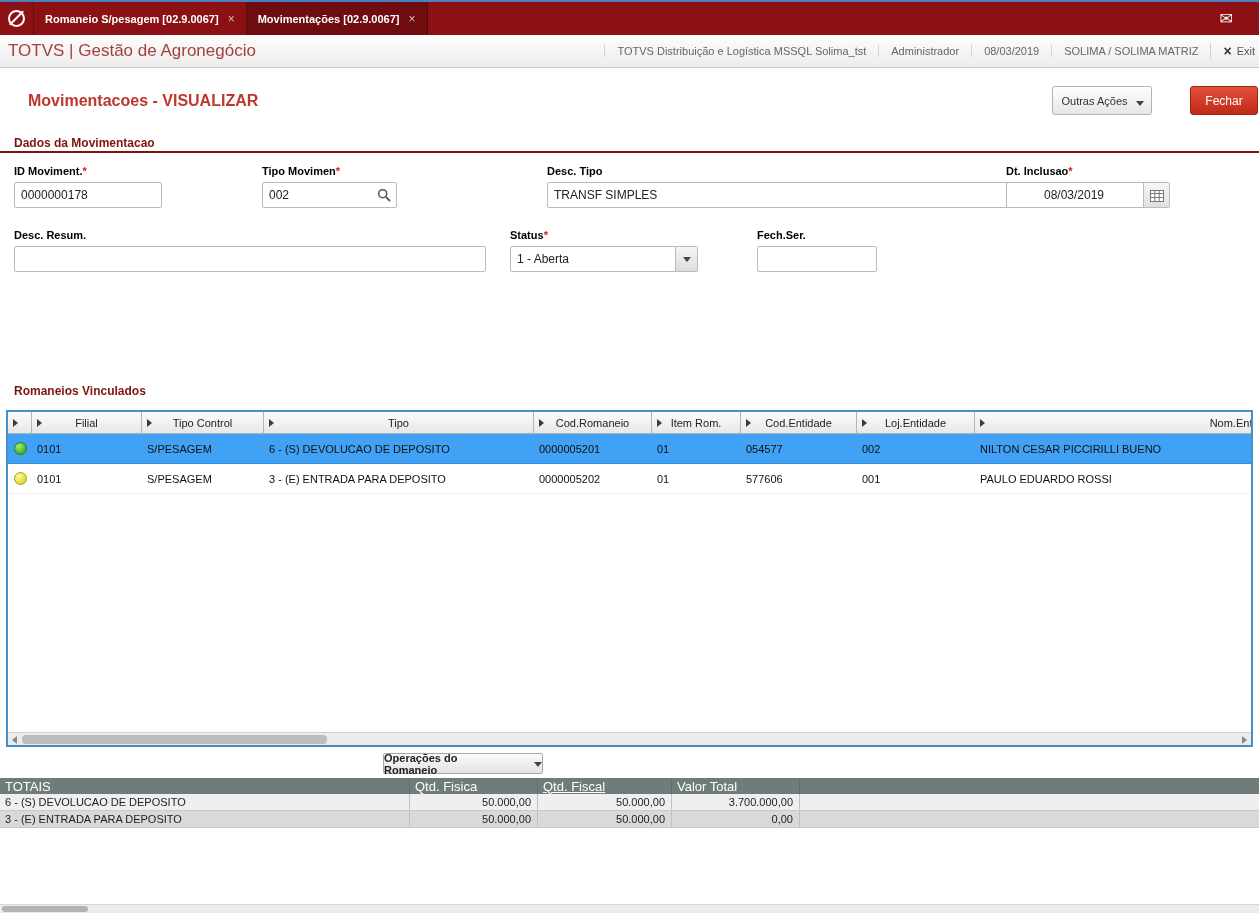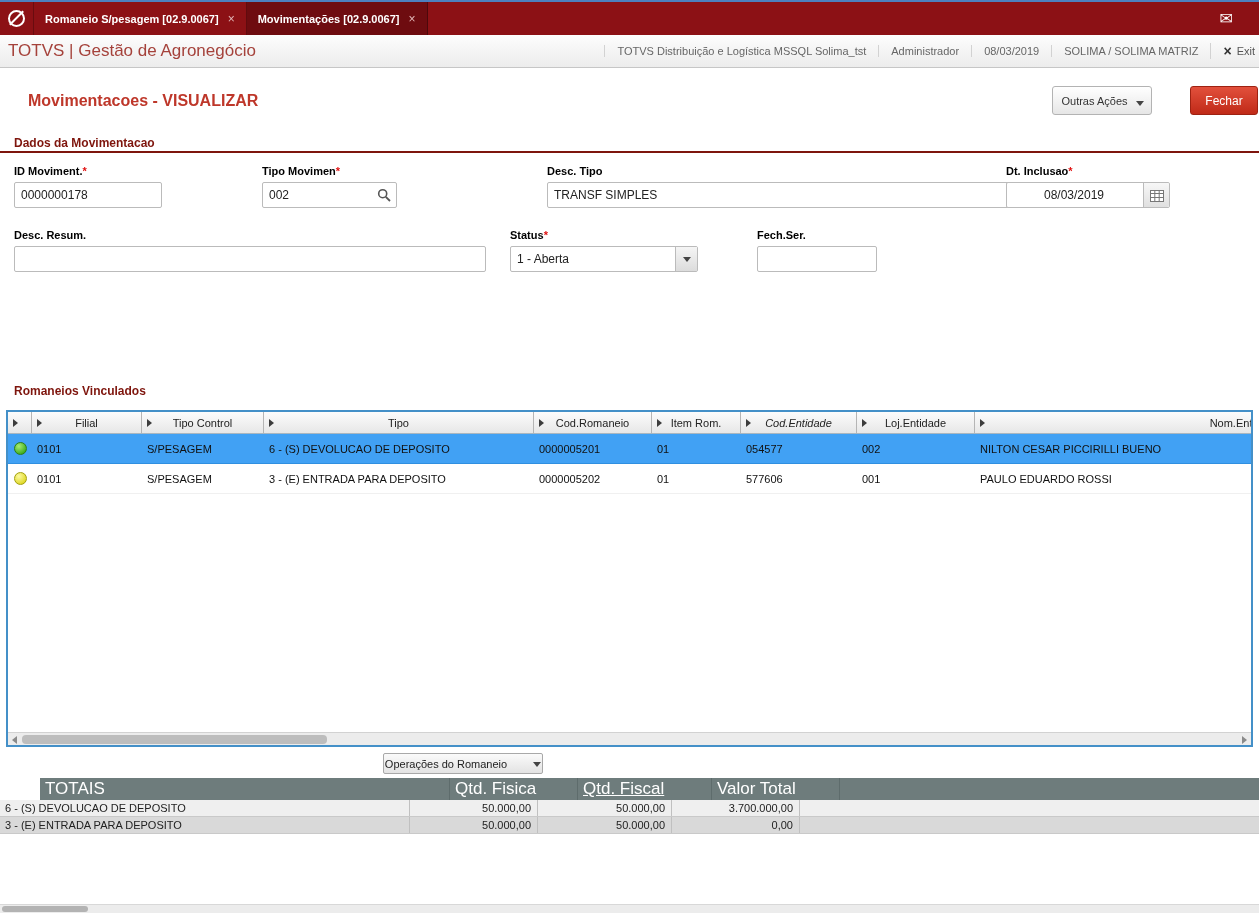--- a/index.html
+++ b/index.html
@@ -115,26 +115,26 @@
     background:#ECECEC; border-top:1px solid #d2d2d2; }
   .hs-thumb { position:absolute; left:14px; top:2px; width:305px; height:9px; background:#BDBDBD; border-radius:4px; }
   .hs-arrow { position:absolute; top:3px; width:0; height:0; }
   .hs-arrow.left { left:4px; border-top:4px solid transparent; border-bottom:4px solid transparent; border-right:5px solid #8a8a8a; }
   .hs-arrow.right { right:4px; border-top:4px solid transparent; border-bottom:4px solid transparent; border-left:5px solid #8a8a8a; }
 
   
   #op-btn { position:absolute; left:383px; top:753px; width:160px; height:21px;
     display:flex; align-items:center; justify-content:center; gap:26px;
     background:linear-gradient(#fafafa,#e3e3e3); border:1px solid #a8a8a8; border-radius:2px;
-    font-size:11px; color:#222; }
+    font-size:11px; color:#222;font-weight:bold; }
   #op-btn .caret-solid { margin-top:2px; }
 
   
   #totals { position:absolute; top:778px; left:0; width:1259px; }
-  .t-header { display:flex; height:22px; background:#6E7C7C; color:#fff; font-size:17px;margin-left:40px; }
+  .t-header { display:flex; height:16px; background:#6E7C7C; color:#fff; font-size:13px; }
   .t-h-cell { display:flex; align-items:center; padding-left:5px; border-right:1px solid #5E6C6C; flex:none; }
   .t-h-fill { flex:1; }
   .t-row { display:flex; height:17px; font-size:11px; color:#222; border-bottom:1px solid #c9c9c9; background:#EFEFEF; }
   .t-row.alt { background:#D9D9D9; }
   .t-cell { display:flex; align-items:center; padding-left:5px; border-right:1px solid #c0c0c0; flex:none; overflow:hidden; white-space:nowrap; }
   .t-cell.num { justify-content:flex-end; padding-right:6px; padding-left:0; }
   .t-fill { flex:1; }
 
   
   #page-scroll { position:absolute; left:0; bottom:0; width:1259px; height:9px;
@@ -266,21 +266,21 @@
         <span class="lbl">Tipo</span>
       </div>
       <div class="gh-cell" style="width: 118px;">
         <span class="tri"></span>
         <span class="lbl">Cod.Romaneio</span>
       </div>
       <div class="gh-cell" style="width: 89px;">
         <span class="tri"></span>
         <span class="lbl">Item Rom.</span>
       </div>
-      <div class="gh-cell" style="width: 116px; font-style: italic;">
+      <div class="gh-cell" style="width: 116px;">
         <span class="tri"></span>
         <span class="lbl">Cod.Entidade</span>
       </div>
       <div class="gh-cell" style="width: 118px;">
         <span class="tri"></span>
         <span class="lbl">Loj.Entidade</span>
       </div>
       <div class="gh-cell" style="width: 540px;">
         <span class="tri"></span>
         <span class="lbl">Nom.Entidade</span>

